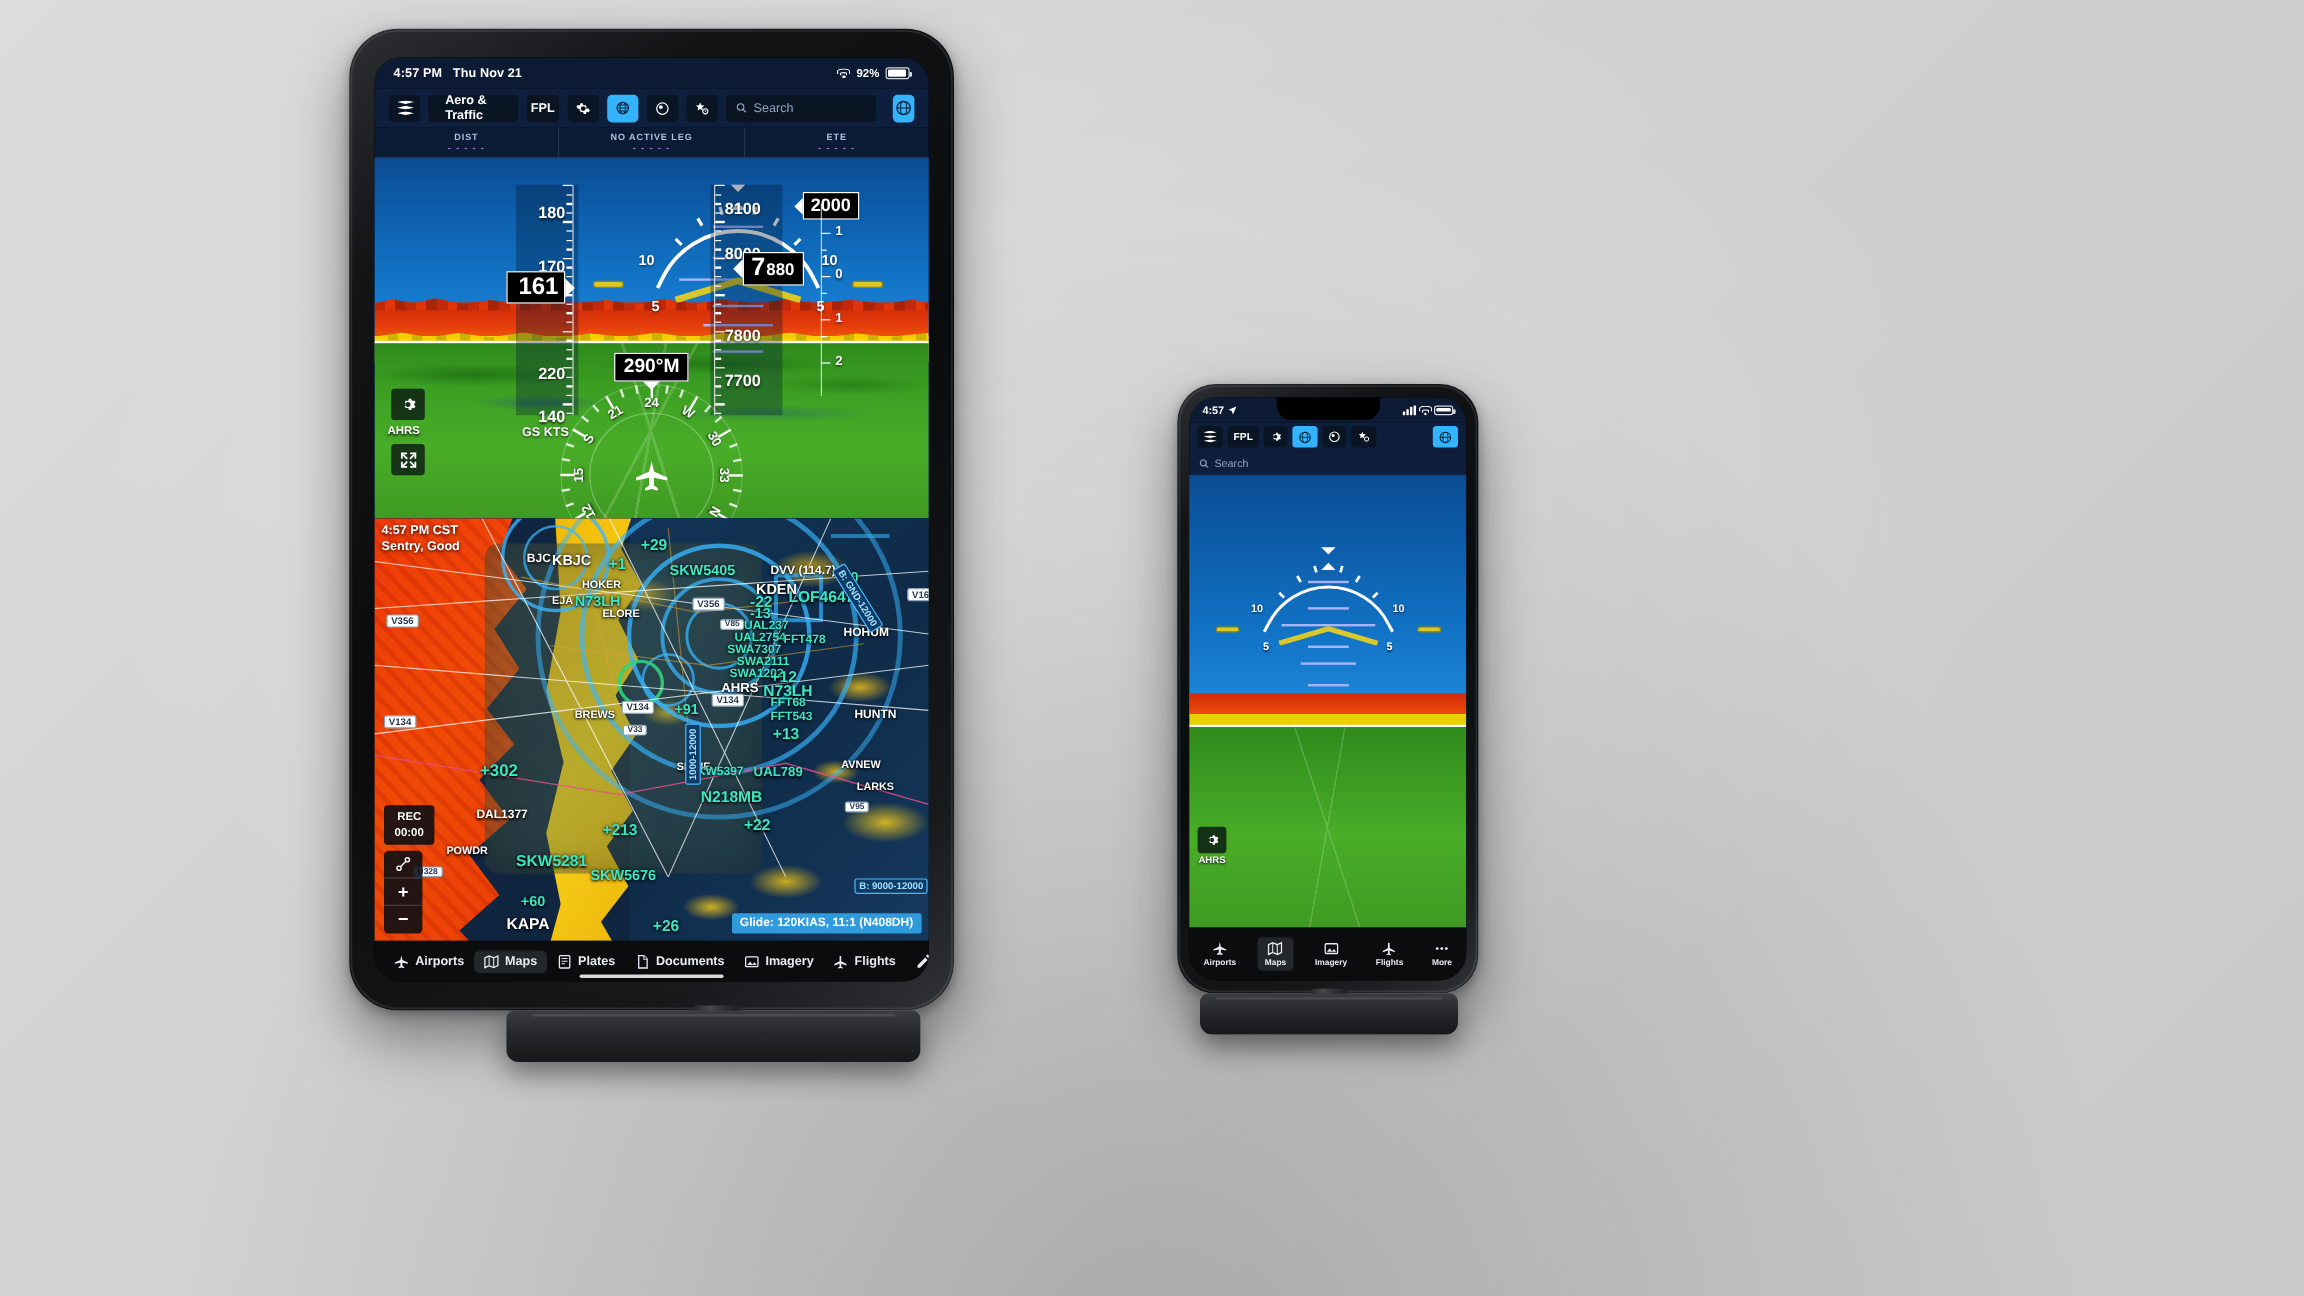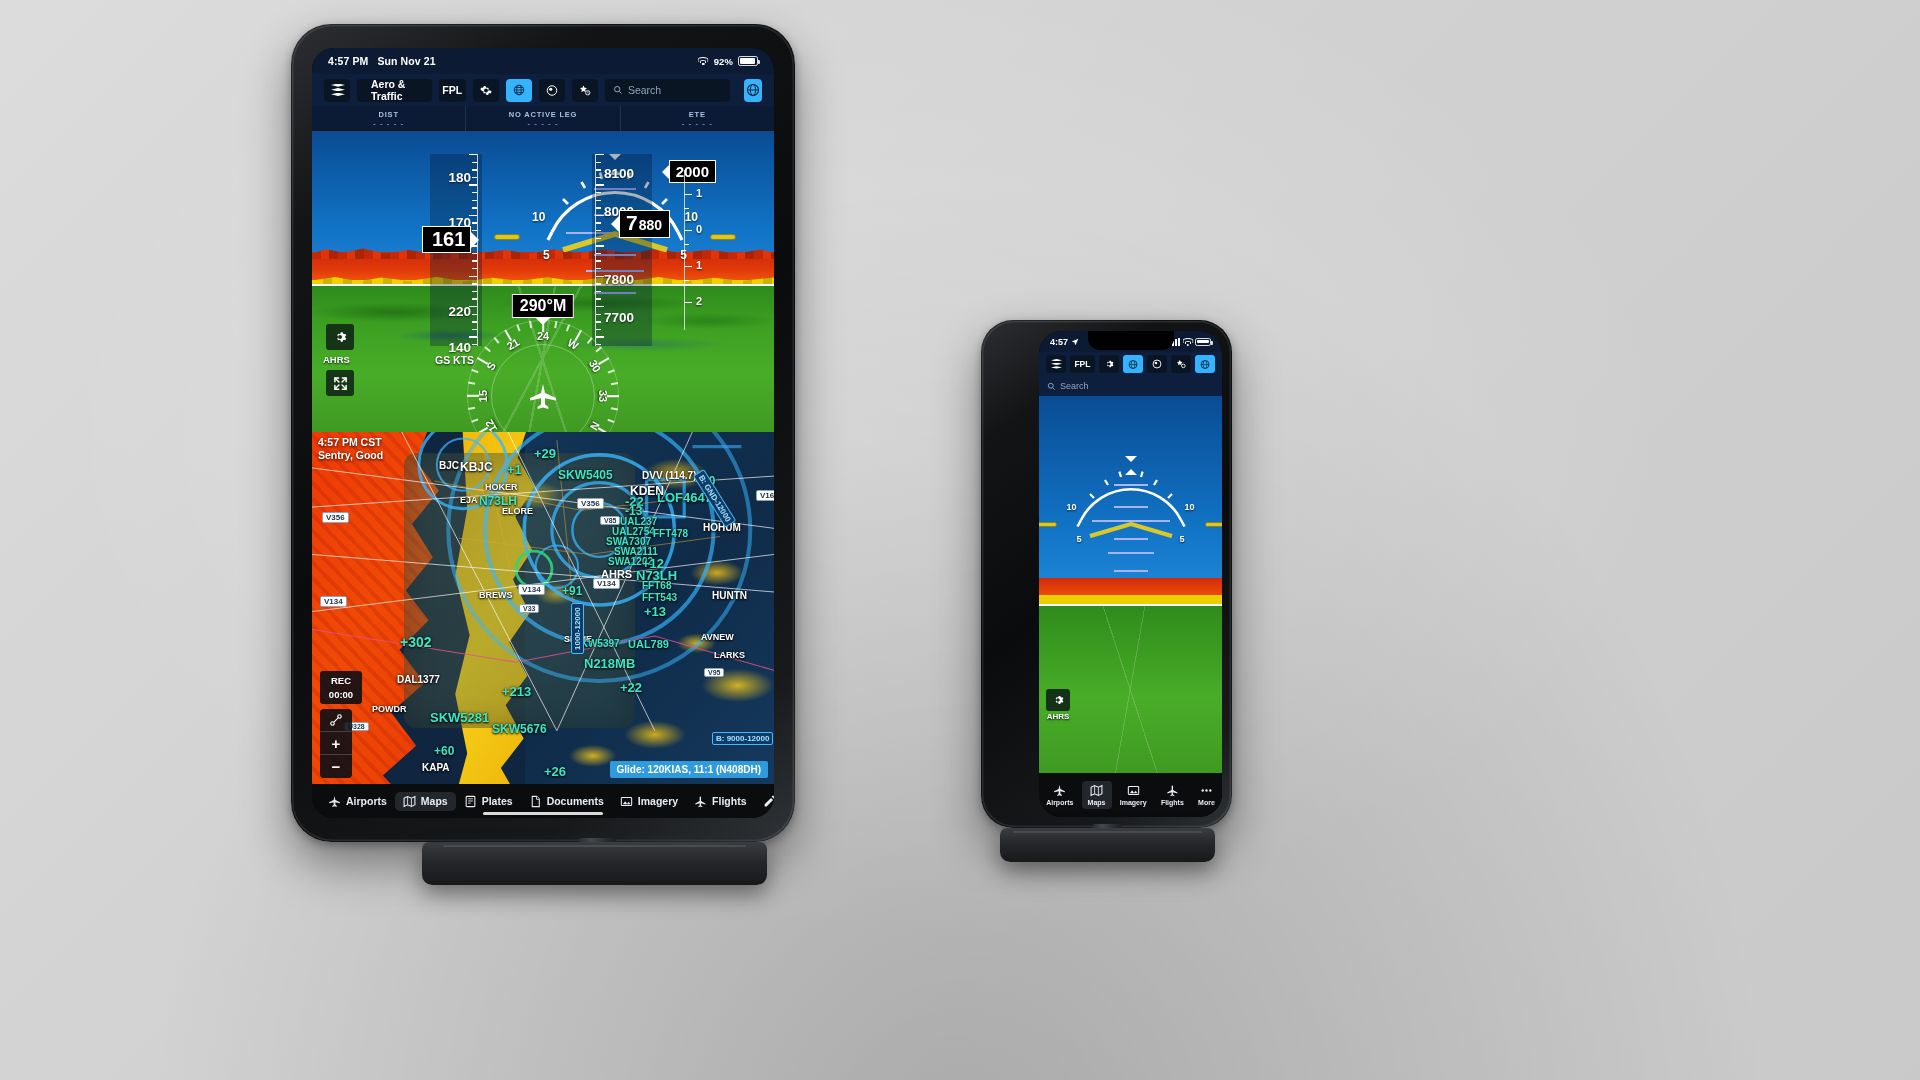--- a/index.html
+++ b/index.html
@@ -304,21 +304,21 @@
   .tab{ display:flex; align-items:center; gap:5px; color:#e8edf3; font-size:10.5px; font-weight:bold;
     padding:3px 8px; border-radius:5px; }
   .tab.active{ background:#23262b; }
   .tab .ti{ width:13px; height:13px; display:block; }
   .home-ind{ position:absolute; left:50%; bottom:3px; transform:translateX(-50%);
     width:120px; height:3px; background:#fff; border-radius:2px; opacity:.85; }
 
   
   #phone { left:981px; top:320px; width:251px; height:508px; }
   #phone .shell { border-radius:32px; }
-  #phone .screen { left:10px; top:11px; right:10px; bottom:11px; border-radius:23px;margin-left:48px; }
+  #phone .screen { left:10px; top:11px; right:10px; bottom:11px; border-radius:23px; }
   .notch{ position:absolute; left:50%; top:0; transform:translateX(-50%);
     width:86px; height:19px; background:#000; border-radius:0 0 12px 12px; z-index:6; }
   .p-statusbar{ position:absolute; left:0;right:0;top:0;height:21px; background:#0c1a33;
     display:flex; align-items:center; padding:0 11px; color:#fff; font-size:9px; font-weight:bold; }
   .p-statusbar .pr{ margin-left:auto; display:flex; align-items:center; gap:3px; }
   .sig{ display:flex; align-items:flex-end; gap:1px; height:8px; }
   .sig i{ width:2px; background:#fff; border-radius:.5px; }
   .p-toolbar{ position:absolute; left:0;right:0; top:21px; height:24px; background:#0e1f3d;
     display:flex; align-items:center; gap:4px; padding:0 7px; }
   .p-btn{ height:18px; min-width:20px; border-radius:3px; background:#0a1524; color:#fff;
@@ -355,21 +355,21 @@
 
 <div class="scene">
   <div class="backdrop-vignette"></div>
 
   <div class="device" id="tablet">
     <div class="shell"></div>
     <div class="screen">
 
       <div class="t-statusbar">
         <span class="sb-time">4:57 PM</span>
-        <span>Sun Nov 21</span>
+        <span>Thu Nov 21</span>
         <span class="sb-right">
           <span class="wifi-glyph">
               <i></i>
               <i></i>
               <i></i>
             </span>
           <span>92%</span>
           <span class="batt">
               <i></i>
             </span>
@@ -714,21 +714,21 @@
         <div class="map-lbl lbl-traffic" style="left:330px; top:160px; font-size:10px">FFT543</div>
         <div class="map-lbl lbl-traffic" style="left:332px; top:172px; font-size:13px">+13</div>
         <div class="map-lbl lbl-traffic" style="left:330px; top:124px; font-size:13px">+12</div>
         <div class="map-lbl lbl-white" style="left:400px; top:158px; font-size:10px">HUNTN</div>
         <div class="map-lbl lbl-white" style="left:389px; top:200px; font-size:9px">AVNEW</div>
         <div class="map-lbl lbl-white" style="left:402px; top:218px; font-size:9px">LARKS</div>
         <div class="map-lbl lbl-white" style="left:391px; top:90px; font-size:10px">HOHUM</div>
         <div class="map-lbl lbl-white" style="left:167px; top:158px; font-size:9px">BREWS</div>
         <div class="map-lbl lbl-white" style="left:252px; top:202px; font-size:9px">SIGNE</div>
         <div class="map-lbl lbl-white" style="left:60px; top:272px; font-size:9px">POWDR</div>
-        <div class="map-lbl lbl-white" style="left:110px; top:330px; font-size:10px">KAPA</div>
+        <div class="map-lbl lbl-white" style="left:110px; top:330px; font-size:13px">KAPA</div>
         <div class="map-lbl lbl-traffic" style="left:250px; top:152px; font-size:12px">+91</div>
         <div class="map-lbl lbl-traffic" style="left:88px; top:202px; font-size:14px">+302</div>
         <div class="map-lbl lbl-white" style="left:85px; top:242px; font-size:10px">DAL1377</div>
         <div class="map-lbl lbl-traffic" style="left:118px; top:278px; font-size:13px">SKW5281</div>
         <div class="map-lbl lbl-traffic" style="left:180px; top:290px; font-size:12px">SKW5676</div>
         <div class="map-lbl lbl-traffic" style="left:122px; top:312px; font-size:12px">+60</div>
         <div class="map-lbl lbl-traffic" style="left:190px; top:252px; font-size:13px">+213</div>
         <div class="map-lbl lbl-traffic" style="left:232px; top:332px; font-size:13px">+26</div>
         <div class="map-lbl lbl-traffic" style="left:308px; top:248px; font-size:13px">+22</div>
         <div class="map-lbl lbl-traffic" style="left:272px; top:224px; font-size:13px">N218MB</div>

